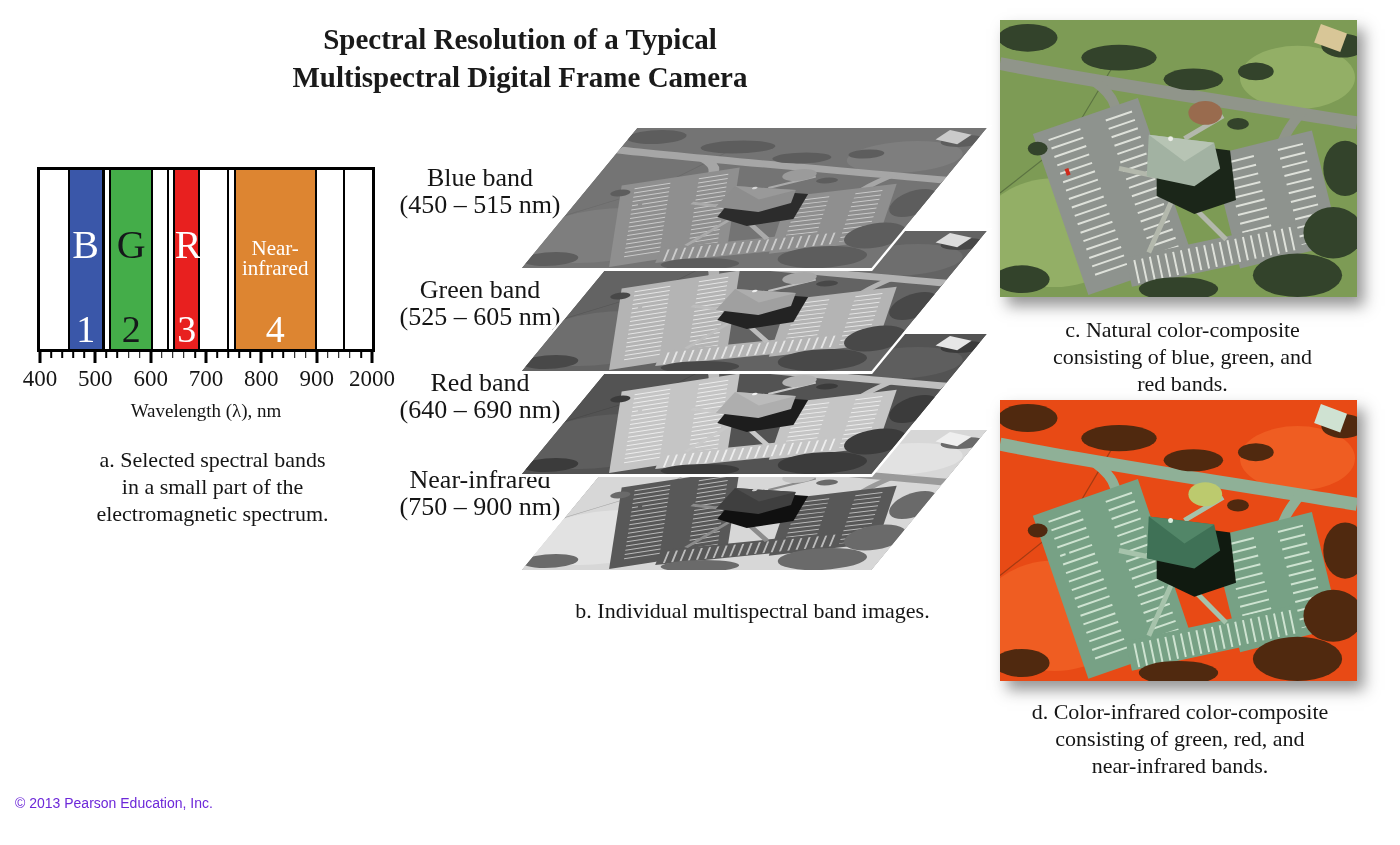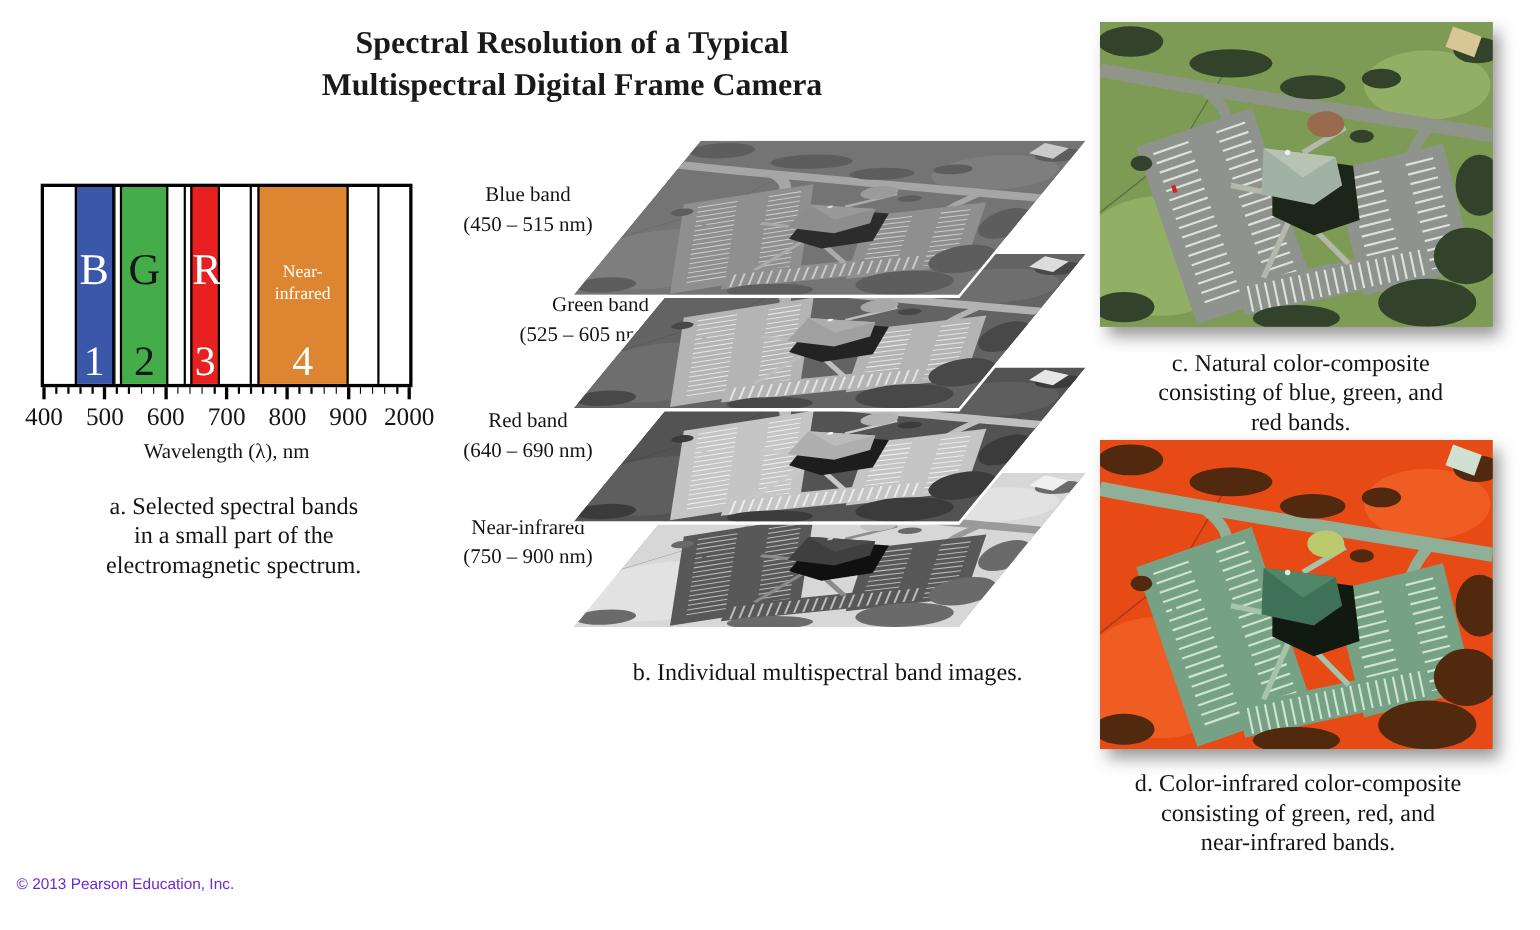--- a/index.html
+++ b/index.html
@@ -9,40 +9,40 @@
   .title{position:absolute;left:220px;top:20px;width:600px;text-align:center;
          font-weight:bold;font-size:29px;line-height:38px;white-space:pre-line;color:#1a1a1a;}
 
   
   #chart{position:absolute;left:37px;top:167px;width:338px;height:185px;
          border:3px solid #000;box-sizing:border-box;background:#fff;}
   .band{position:absolute;top:0;bottom:0;border-left:2px solid #000;border-right:2px solid #000;
         box-sizing:border-box;}
   .band .letter{position:absolute;left:0;right:0;top:42%;transform:translateY(-50%);
                 text-align:center;font-size:40px;line-height:40px;}
-  .band .letter.small{font-size:16px;line-height:20px;white-space:pre-line;top:49%;}
+  .band .letter.small{font-size:21px;line-height:20px;white-space:pre-line;top:49%;}
   .band .num{position:absolute;left:0;right:0;bottom:1px;text-align:center;font-size:38px;line-height:38px;}
   .divider{position:absolute;top:0;bottom:0;width:2px;background:#000;}
   #ticks{position:absolute;left:37px;top:352px;width:338px;height:13px;}
   .tick{position:absolute;top:0;background:#000;transform:translateX(-50%);}
   .tick.major{width:3px;height:11px;}
   .tick.minor{width:1.6px;height:6px;}
   #tick-labels{position:absolute;left:37px;top:366px;width:338px;height:28px;font-size:23px;}
   .tick-label{position:absolute;transform:translateX(-50%);white-space:nowrap;}
   #axis-label{position:absolute;left:37px;top:400px;width:338px;text-align:center;font-size:19px;}
 
   .caption{position:absolute;text-align:center;font-size:22px;line-height:27px;white-space:pre-line;}
   #caption-a{left:40px;top:446px;width:345px;}
   #caption-b{left:520px;top:583px;width:465px;margin-top:14px;}
   #caption-c{left:1005px;top:316px;width:355px;}
   #caption-d{left:1000px;top:698px;width:360px;}
 
   
   .img-label{position:absolute;left:370px;width:220px;text-align:center;
-             font-size:19px;line-height:27px;}
+             font-size:26px;line-height:27px;}
   .band-layer{position:absolute;left:637px;width:350px;height:140px;
               transform:skewX(-39.5deg);transform-origin:top left;
               outline:3px solid #ffffff;overflow:hidden;background:#888;}
   .band-layer svg{display:block;width:350px;height:140px;}
 
   
   .composite{position:absolute;width:357px;box-shadow:7px 9px 14px rgba(45,45,45,0.5);background:#7d9b55;}
   #img-c{left:1000px;top:20px;height:277px;}
   #img-d{left:1000px;top:400px;height:281px;}
   .composite svg{display:block;width:100%;height:100%;}
@@ -386,21 +386,21 @@
       <rect x="66" y="150" width="4" height="7" fill="var(--car)" transform="rotate(-19 68 153)"></rect>
     </g>
         </svg>
       </div>
     </div>
   <div id="stack-labels">
       <div class="img-label" style="top: 164px;">
         <div>Blue band</div>
         <div>(450 – 515 nm)</div>
       </div>
-      <div class="img-label" style="top: 264px; text-align: right;">
+      <div class="img-label" style="top: 276px;">
         <div>Green band</div>
         <div>(525 – 605 nm)</div>
       </div>
       <div class="img-label" style="top: 369px;">
         <div>Red band</div>
         <div>(640 – 690 nm)</div>
       </div>
       <div class="img-label" style="top: 466px;">
         <div>Near-infrared</div>
         <div>(750 – 900 nm)</div>

